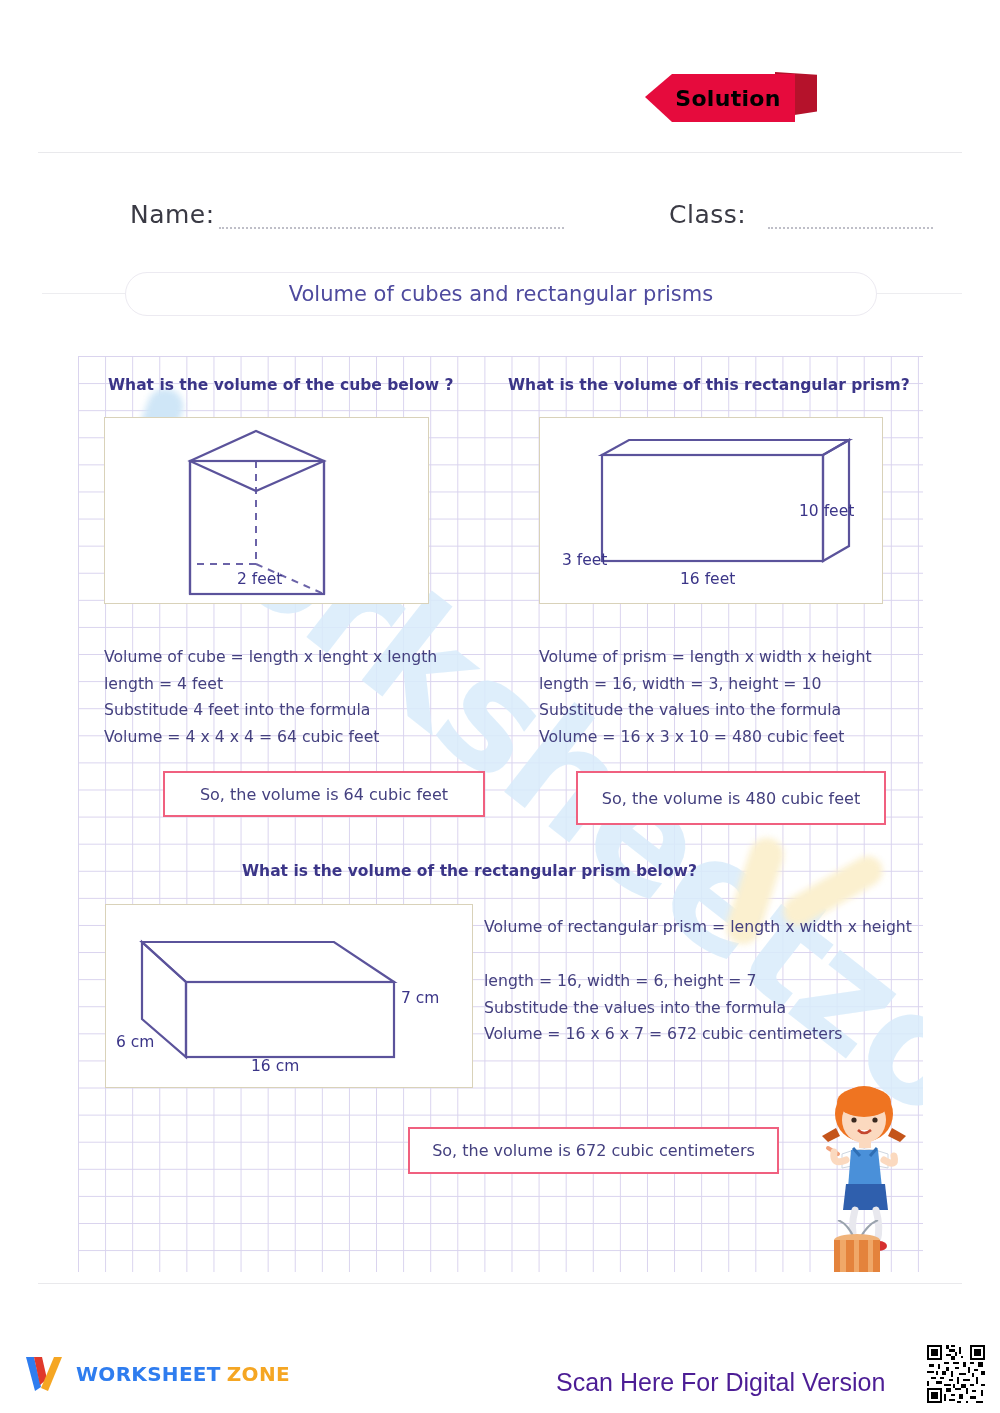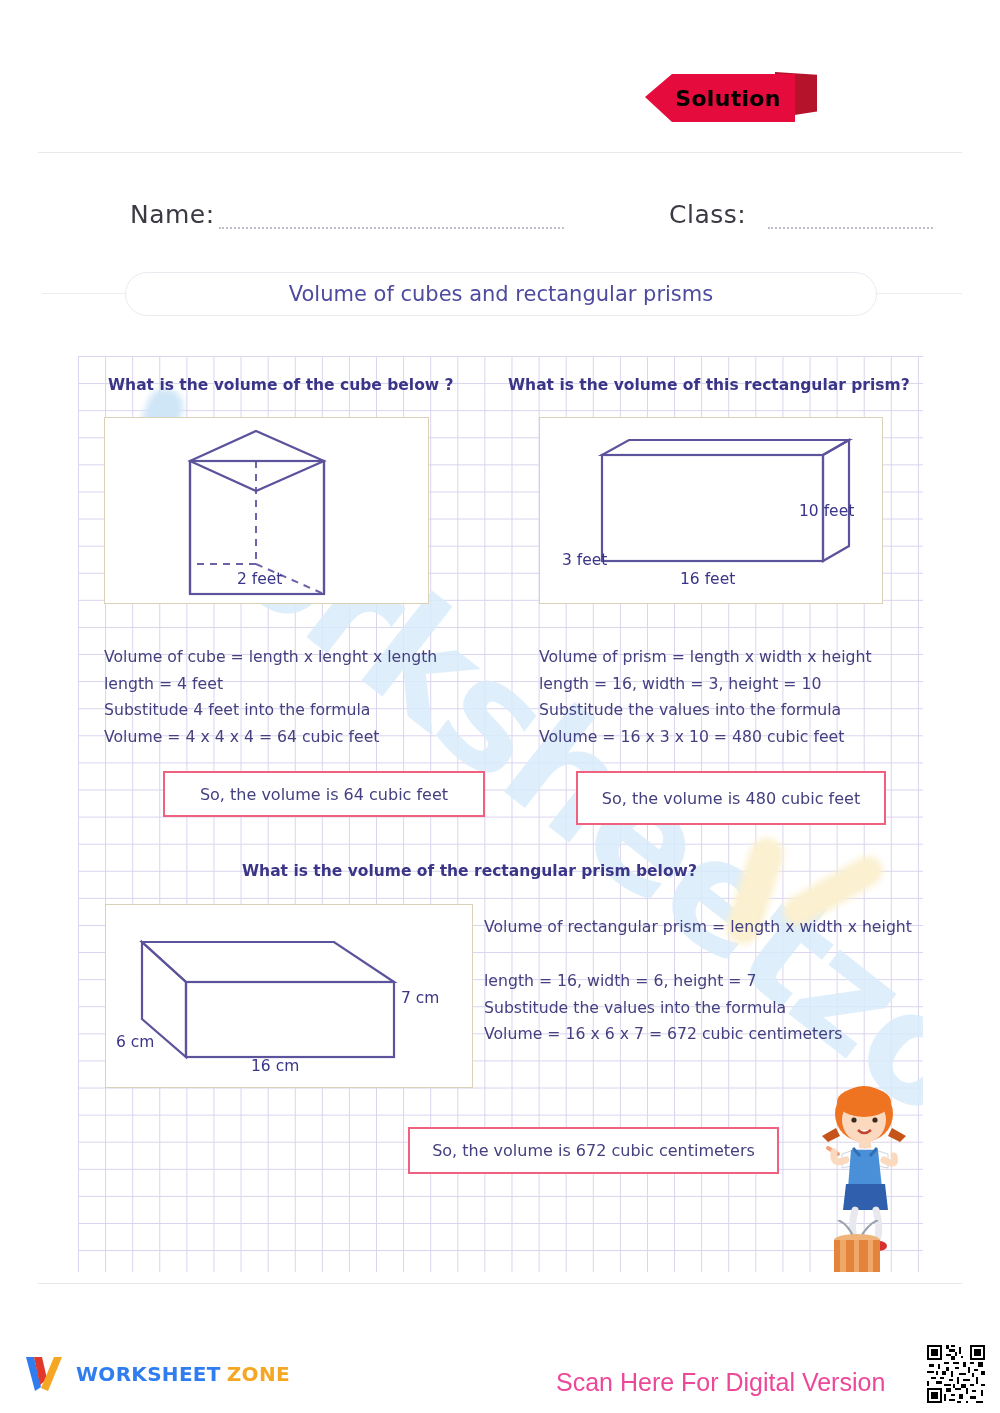--- a/index.html
+++ b/index.html
@@ -121,21 +121,21 @@
   .logo-mark { position: relative; width: 42px; height: 38px; margin-right: 10px; }
   .logo-word {
     font-family: "DejaVu Sans", sans-serif; font-size: 20px; font-weight: bold;
     letter-spacing: .3px;
   }
   .w-blue { color: #2f7def; }
   .w-orange { color: #f5a623; }
   .scan-text {
     position: absolute; left: 556px; top: 1368px;
     font-family: "Liberation Sans", sans-serif;
-    font-size: 25px; color: #ec4899;
+    font-size: 25px; color: #4c1d95;
   }
   .qr { position: absolute; left: 925px; top: 1343px; width: 62px; height: 62px; background:#fff; }
 </style>
 </head>
 <body>
 
 <div class="page">
 
   <div class="solution-banner">
     <div class="sol-tail"></div>

